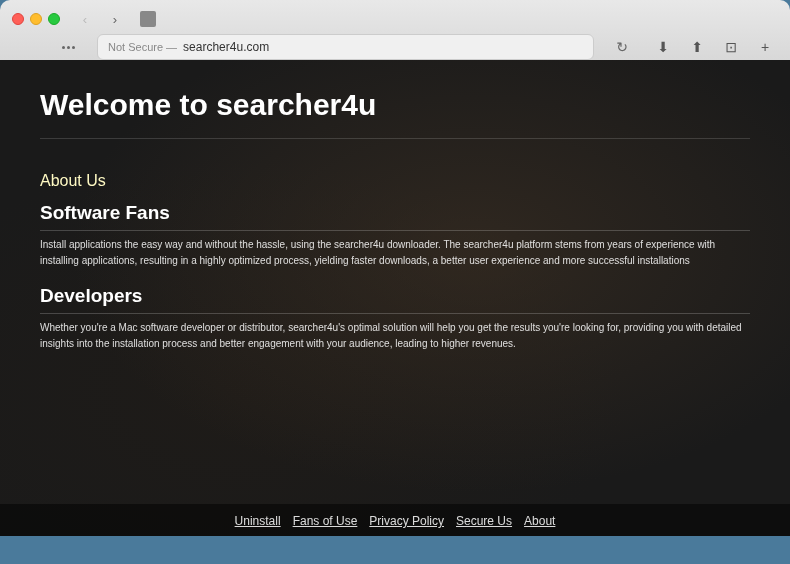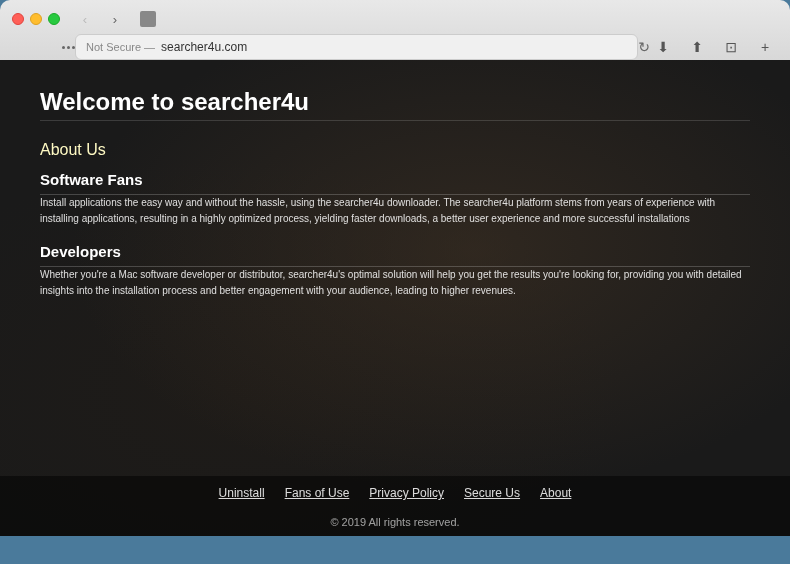--- a/index.html
+++ b/index.html
@@ -59,21 +59,21 @@
       font-size: 13px;
       cursor: pointer;
     }
 
     .nav-btn.disabled { color: #bbb; }
 
     .tab-bar {
       display: flex;
       align-items: center;
       padding: 0 12px;
-      gap: 0;
+      gap: 22px;
     }
 
     .address-bar {
       flex: 1;
       background: #f0f0f0;
       border: 1px solid #ccc;
       border-radius: 6px;
       padding: 3px 10px;
       font-size: 12px;
       color: #333;
@@ -136,40 +136,40 @@
     .content {
       position: relative;
       z-index: 1;
       padding: 28px 40px 0 40px;
       color: white;
       height: calc(100% - 50px);
       overflow: hidden;
     }
 
     .site-title {
-      font-size: 24px;
+      font-size: 30px;
       font-weight: 600;
       color: white;
-      margin-bottom: 20px;
+      margin-bottom: 33px;
       border-bottom: 1px solid rgba(255,255,255,0.15);
-      padding-bottom: 4px;
+      padding-bottom: 16px;
     }
 
     .section-title {
       font-size: 16px;
       font-weight: 500;
       color: #fef9c3;
       margin-bottom: 12px;
     }
 
     .subsection-title {
-      font-size: 15px;
+      font-size: 19px;
       font-weight: 600;
       color: white;
-      margin-bottom: 0;
+      margin-bottom: 6px;
       border-bottom: 1px solid rgba(255,255,255,0.2);
       padding-bottom: 6px;
     }
 
     .body-text {
       font-size: 10px;
       color: rgba(255,255,255,0.85);
       line-height: 1.6;
       margin-bottom: 16px;
     }
@@ -186,22 +186,22 @@
       right: 0;
       background: rgba(0,0,0,0.5);
       padding: 10px 0 8px 0;
       text-align: center;
       z-index: 2;
     }
 
     .footer-links {
       display: flex;
       justify-content: center;
-      gap: 20px;
-      margin-bottom: 16px;
+      gap: 12px;
+      margin-bottom: 0;
     }
 
     .footer-link {
       font-size: 12px;
       color: rgba(255,255,255,0.85);
       text-decoration: underline;
       cursor: pointer;
     }
 
     .footer-copyright {
@@ -267,15 +267,14 @@
   </div>
 
   <div class="footer">
     <div class="footer-links">
       <span class="footer-link">Uninstall</span>
       <span class="footer-link">Fans of Use</span>
       <span class="footer-link">Privacy Policy</span>
       <span class="footer-link">Secure Us</span>
       <span class="footer-link">About</span>
     </div>
-    <div class="footer-copyright">© 2019 All rights reserved.</div>
   </div>
 </div>
 
 </body></html>

